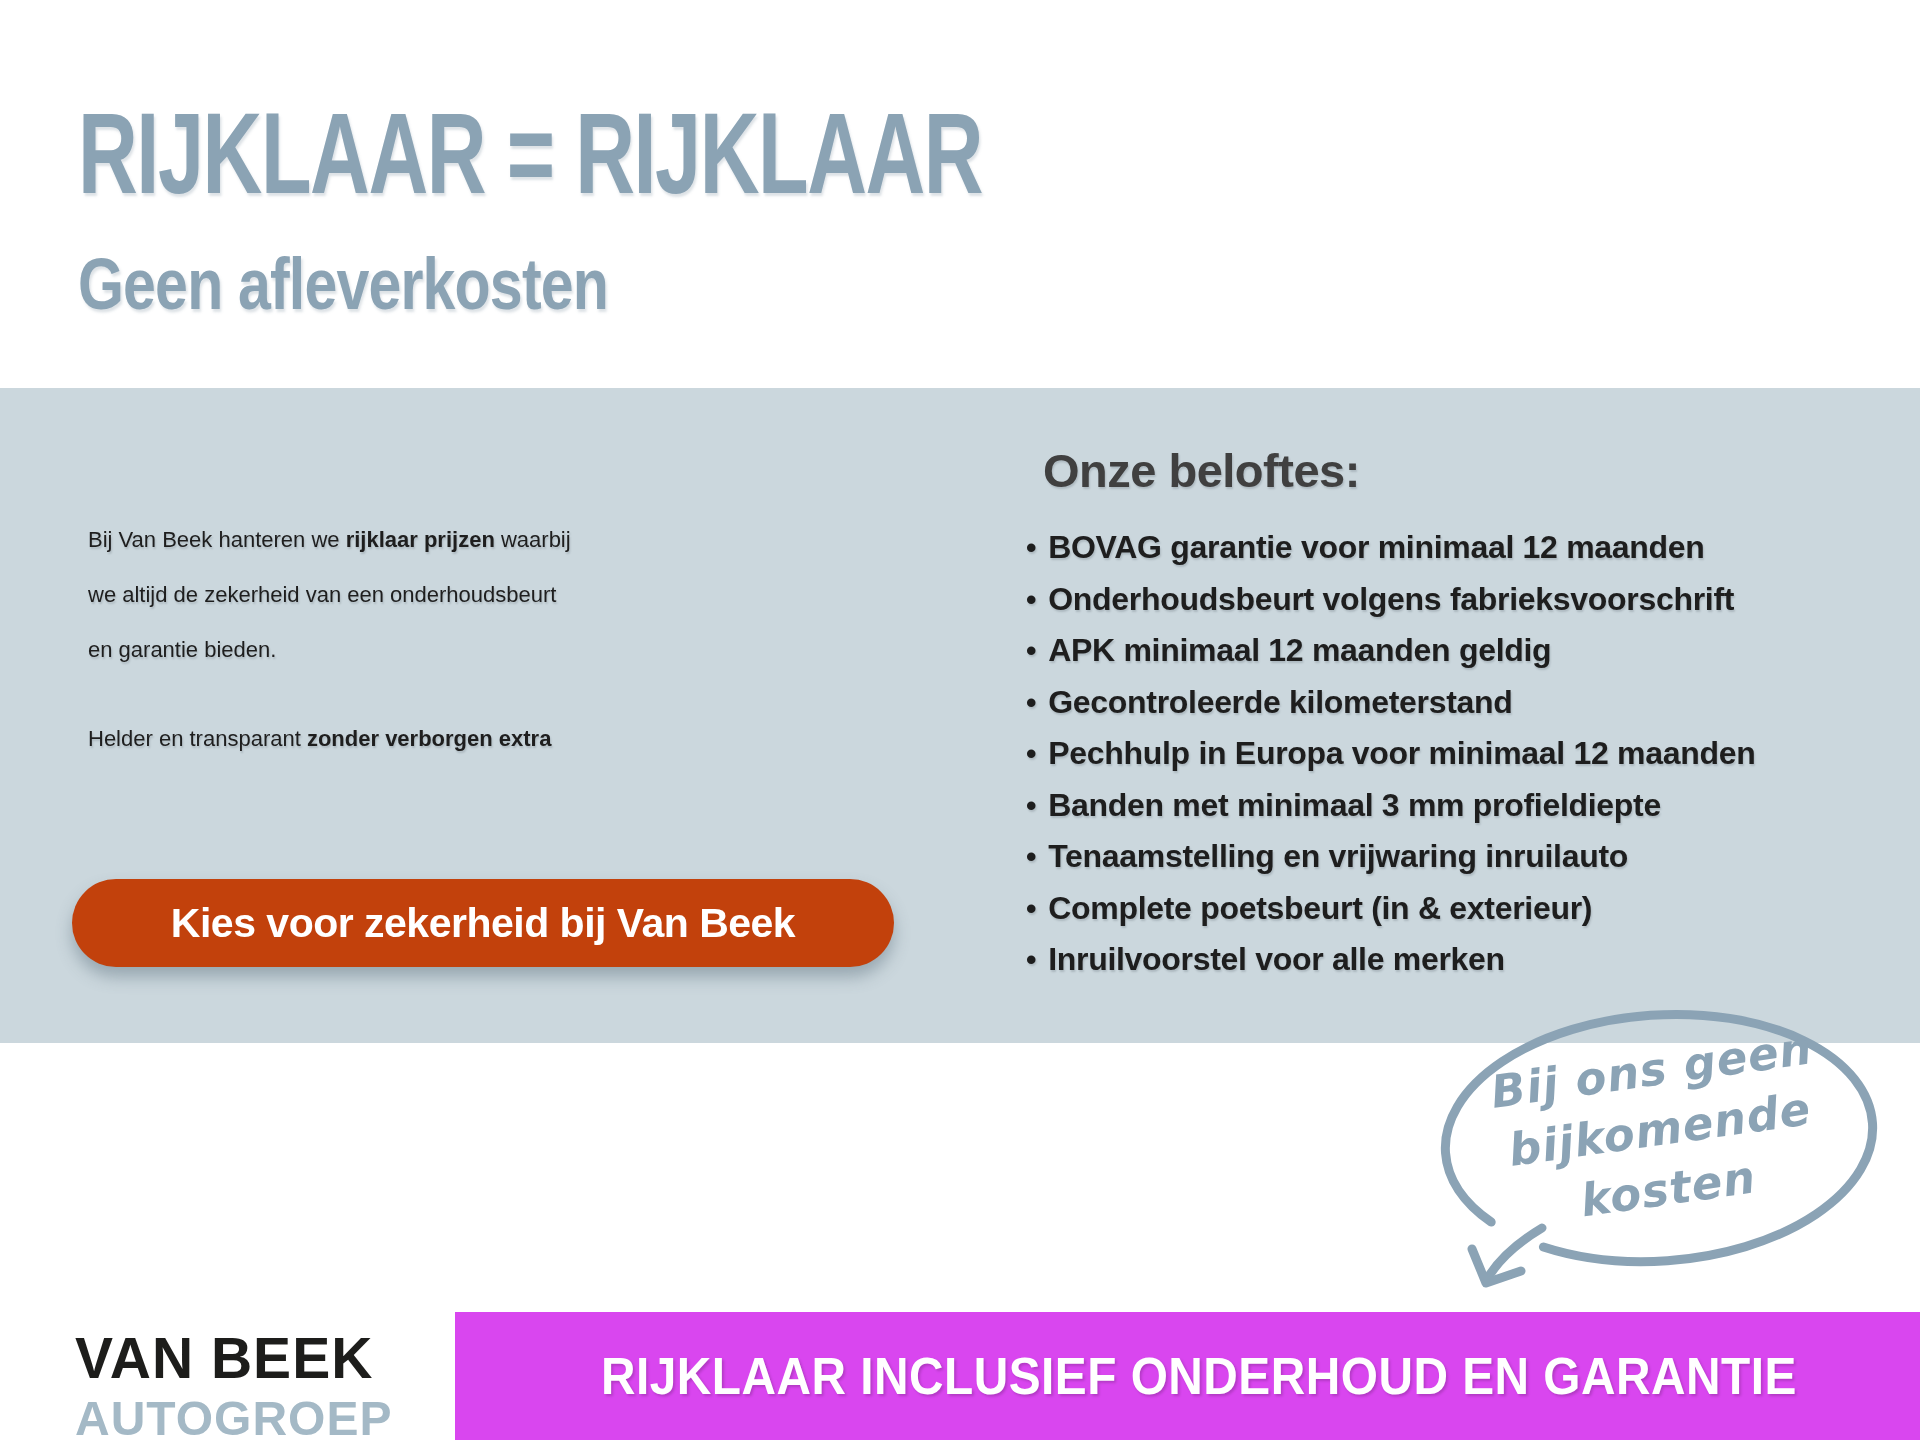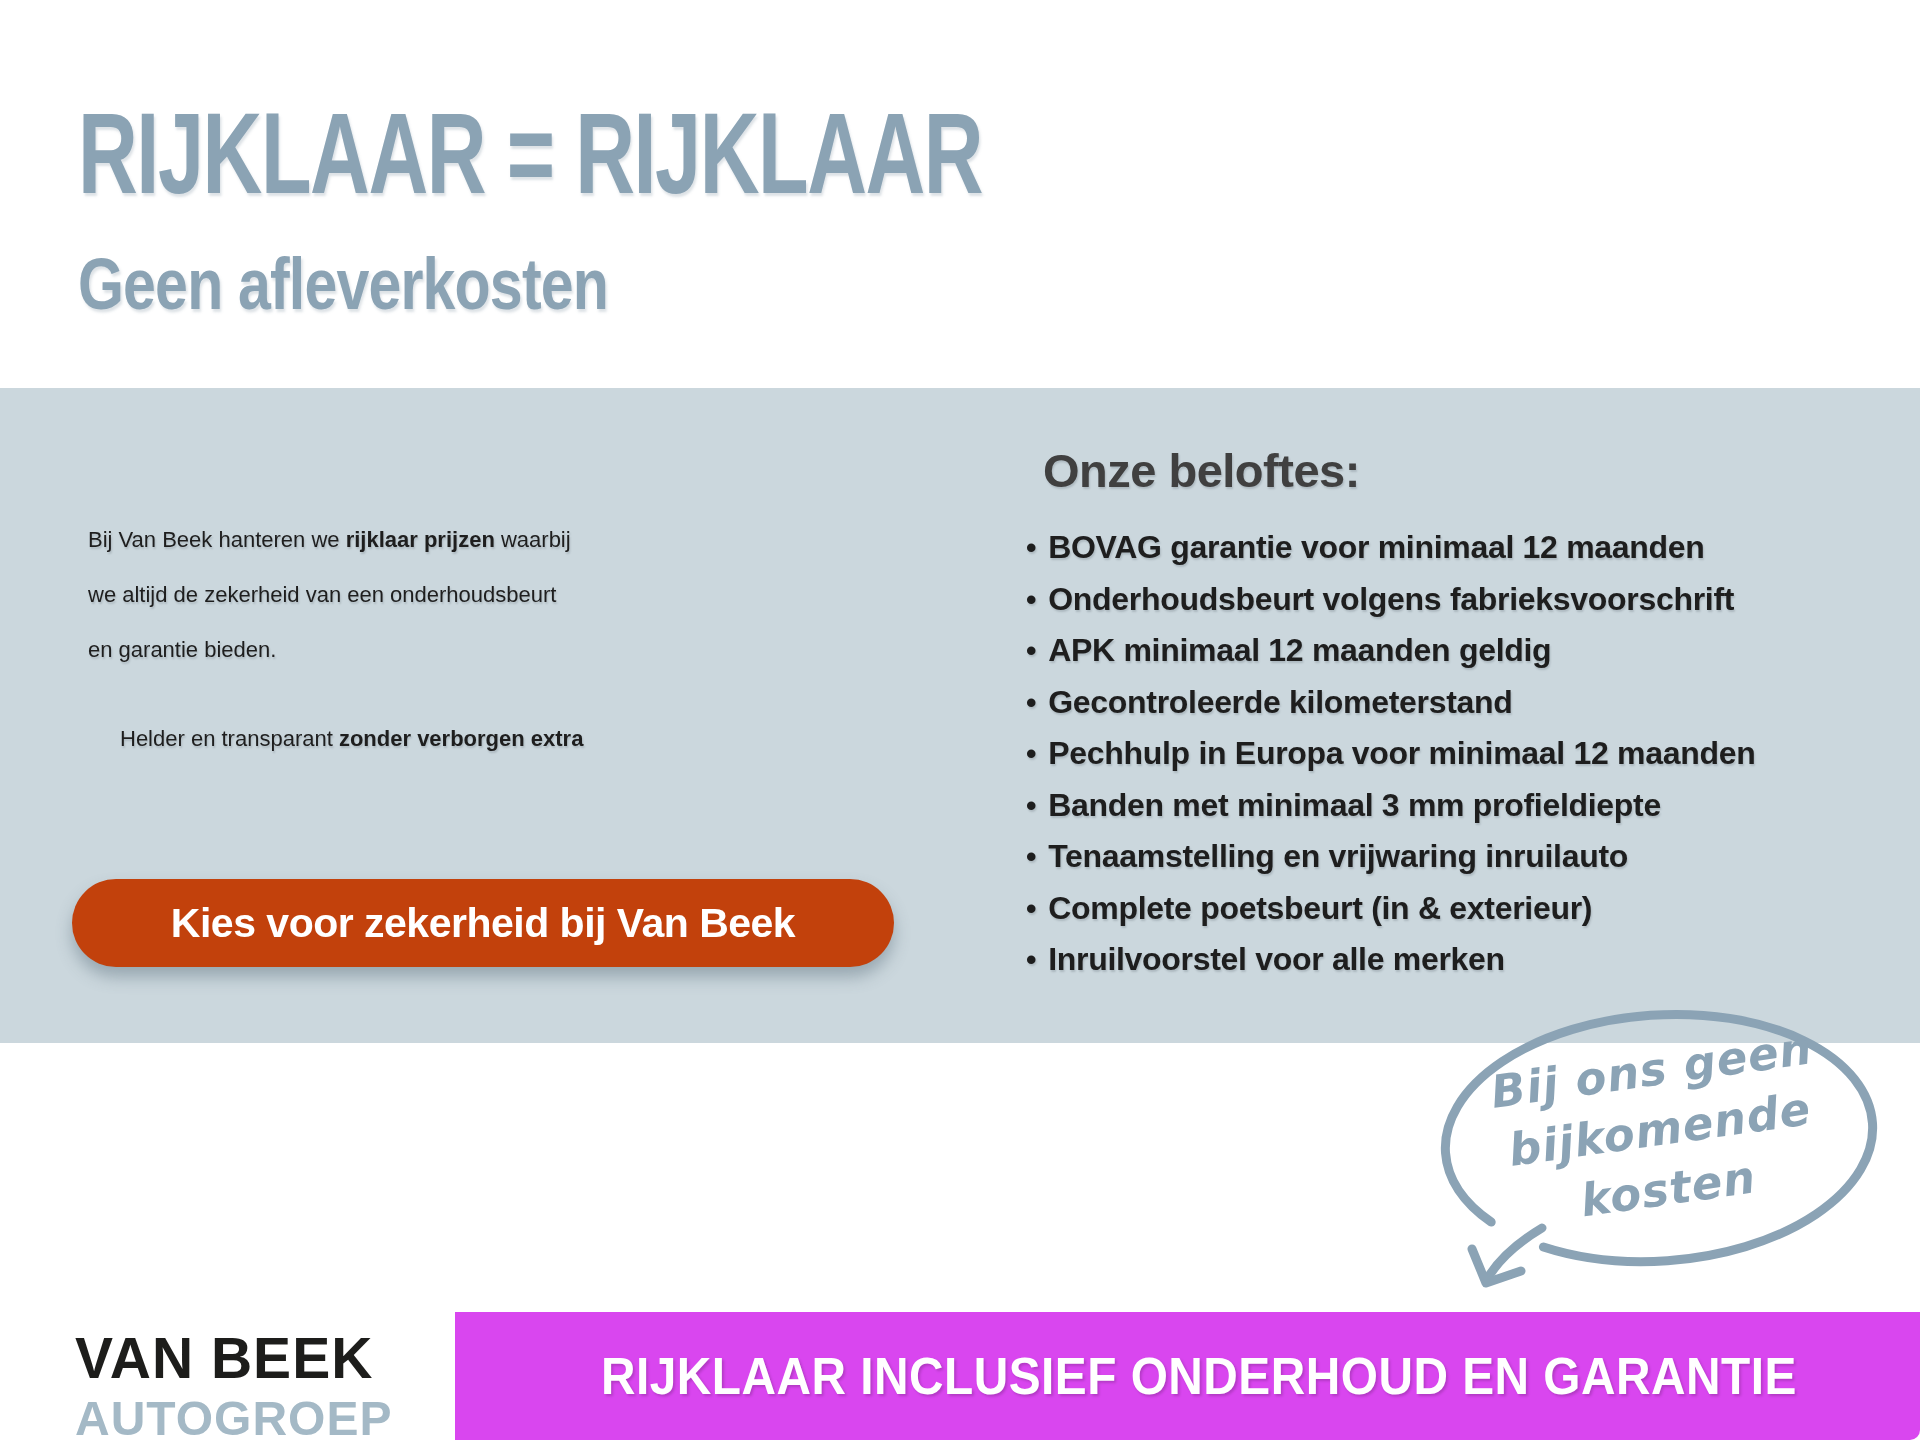--- a/index.html
+++ b/index.html
@@ -4,21 +4,20 @@
 <style>
   html, body { margin: 0; padding: 0; background: #ffffff; }
   .canvas {
     position: relative;
     width: 1920px;
     height: 1440px;
     background: #ffffff;
     overflow: hidden;
     font-family: "Liberation Sans", sans-serif;
     color: #1e1e1e;
-    border-radius: 10px;
   }
 
   
   .hero-title {
     position: absolute;
     left: 78px;
     top: 96px;
     font-size: 115px;
     font-weight: 700;
     letter-spacing: -2px;
@@ -54,21 +53,21 @@
 
   .intro {
     position: absolute;
     left: 88px; top: 512px;
     width: 740px;
     font-size: 22px;
     line-height: 55px;
     color: #1e1e1e;
     text-shadow: 1px 2px 2px rgba(40,50,60,0.18);
   }
-  .intro .para + .para { margin-top: 34px; margin-left: 32px; }
+  .intro .para + .para { margin-top: 34px; }
   .intro b { font-weight: 700; }
 
   .cta-button {
     position: absolute;
     left: 72px; top: 879px;
     width: 822px; height: 88px;
     background: #c2410c;
     border: none;
     border-radius: 44px;
     box-shadow: 0 10px 16px rgba(90,110,125,0.45);

